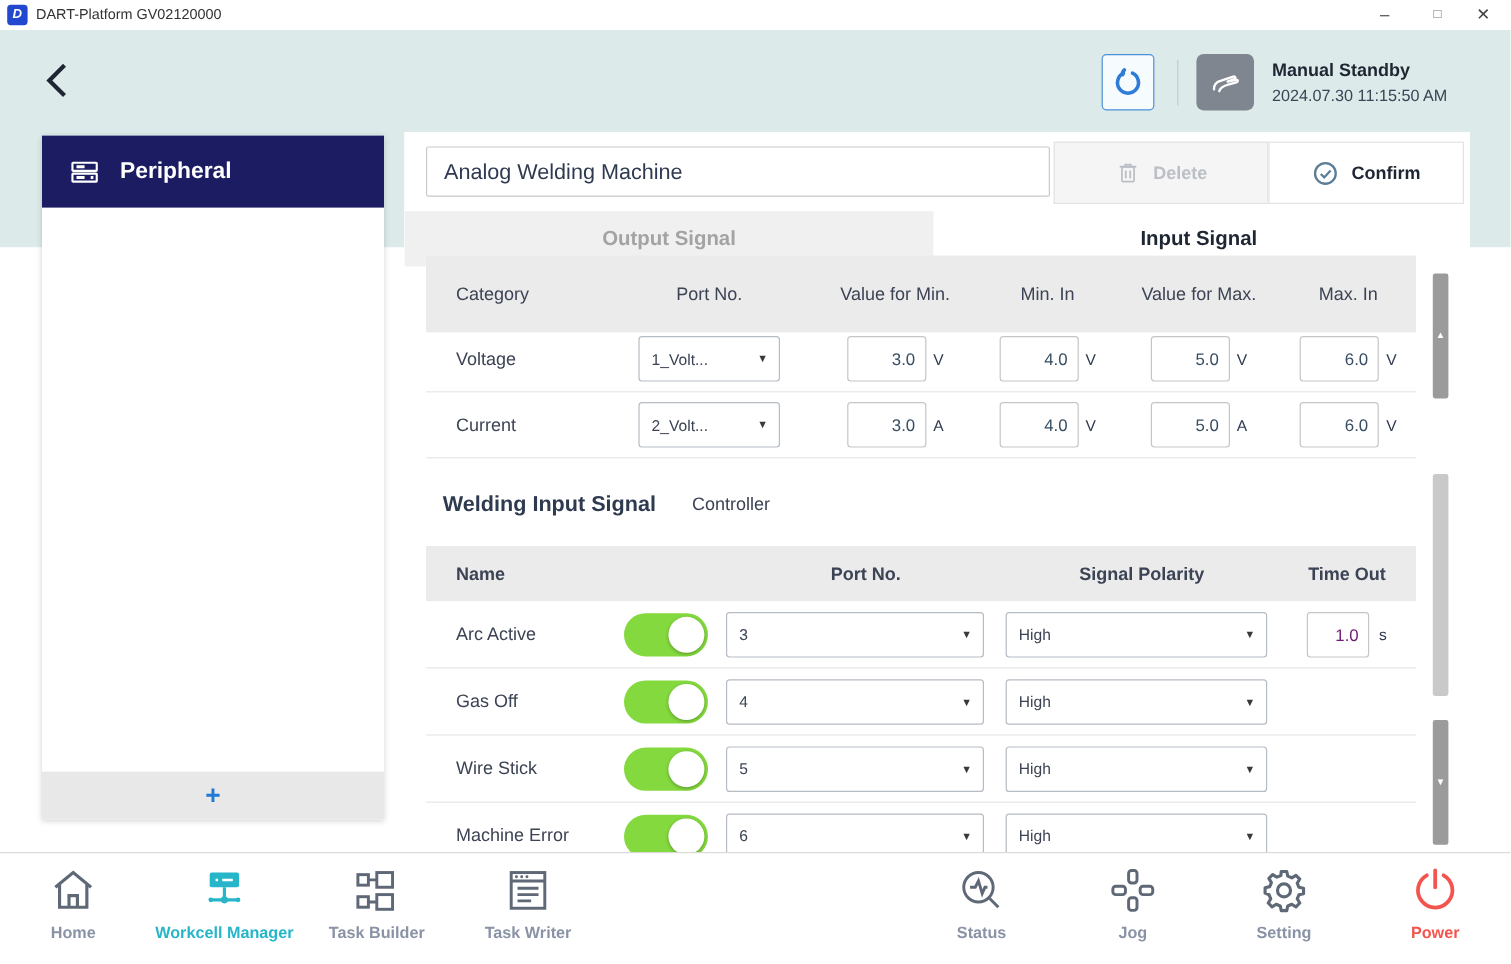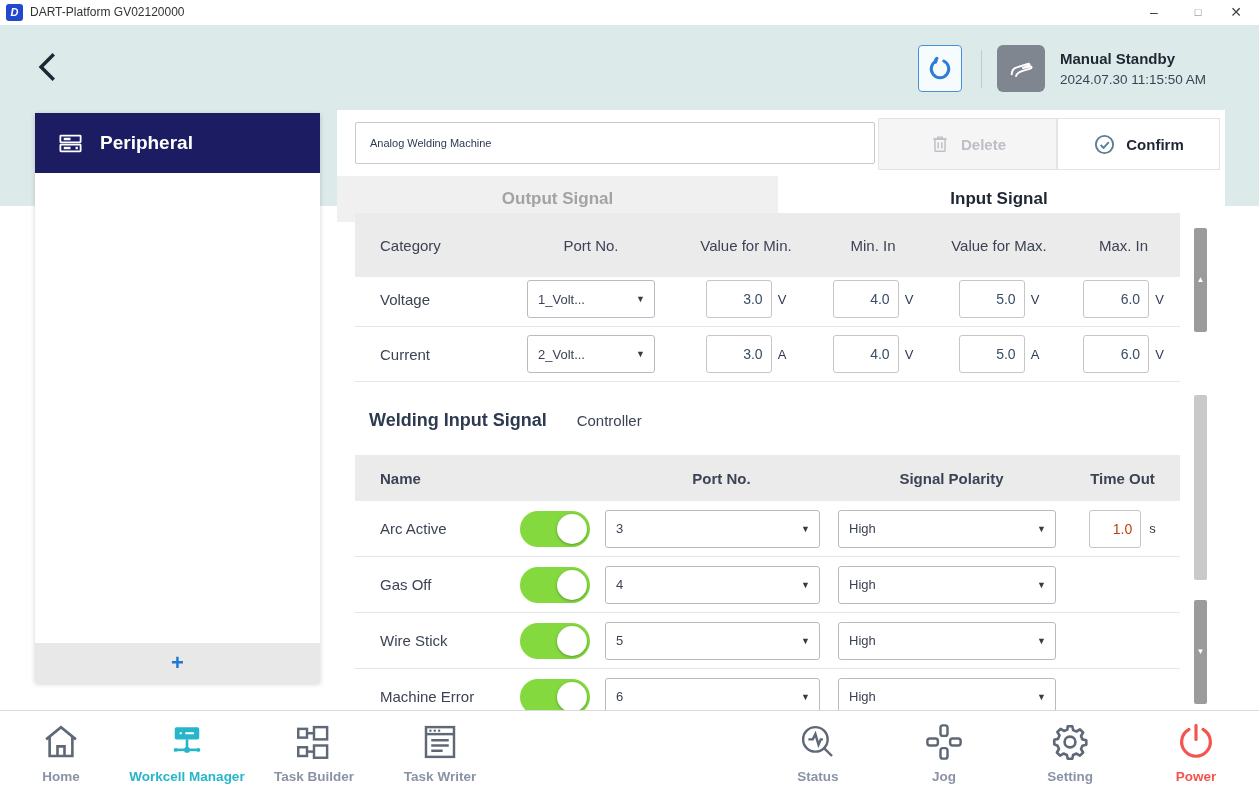--- a/index.html
+++ b/index.html
@@ -36,21 +36,21 @@
              box-shadow:0 1px 5px rgba(0,0,0,0.18); }
   .sidebar-header { position:absolute; top:0; left:0; width:100%; height:60px; background:#1b1c62; display:flex;
                     align-items:center; padding-left:22px; gap:16px; }
   .sidebar-header .ttl { color:#fff; font-size:19px; font-weight:bold; }
   .sidebar-footer { position:absolute; bottom:0; left:0; width:100%; height:40px; background:#e8e8e8; text-align:center; cursor:pointer; }
   .sidebar-footer span { color:#1e7ad4; font-size:22px; font-weight:bold; line-height:40px; }
 
   
   .main { position:absolute; top:110px; left:337px; width:888px; height:600px; background:#fff; overflow:hidden; }
   .name-input { position:absolute; top:12px; left:18px; width:520px; height:42px; border:1px solid #c9c9c9; border-radius:2px;
-                padding-left:14px; font-size:11px; color:#2e3a50; font-family:"Liberation Sans",sans-serif; background:#fff; }
+                padding-left:14px; font-size:18px; color:#2e3a50; font-family:"Liberation Sans",sans-serif; background:#fff; }
   .btn { position:absolute; top:8px; height:52px; display:flex; align-items:center; justify-content:center; gap:10px;
          font-size:15px; font-weight:bold; border:1px solid #e3e3e3; cursor:pointer; }
   .btn-delete { left:541px; width:179px; background:#f5f5f5; color:#bcc0c6; }
   .btn-confirm { left:720px; width:163px; background:#fff; color:#1f2633; }
   .btn-confirm .ic { color:#5b7d96; }
 
   .tab { position:absolute; top:66px; height:46px; display:flex; align-items:center; justify-content:center;
          font-size:17px; font-weight:bold; cursor:pointer; }
   .tab-output { left:0; width:441px; background:#f0f0f0; color:#a3a3a3; }
   .tab-input { left:441px; width:442px; background:#fff; color:#1f2633; }
@@ -59,21 +59,21 @@
   .grid-a { display:grid; grid-template-columns:150px 172px 138px 116px 136px 113px; align-items:center; width:825px; }
   .analog-header { position:absolute; top:103px; left:18px; height:64px; background:#ebebeb; font-size:15px; font-weight:normal; color:#3c4354; }
   .cell-first { padding-left:25px; justify-self:start; }
   .cell-c { justify-self:center; }
   .analog-row { position:absolute; left:18px; height:55px; border-bottom:1px solid #e6e6e6; font-size:15px; color:#3c4354; }
   .row-voltage { top:162px; }
   .row-current { top:217px; }
   .dd { height:38px; background:#fff; border:1px solid #b6bcc4; border-radius:3px; display:flex; align-items:center;
         justify-content:space-between; padding:0 9px 0 10px; font-size:13px; color:#3c4354; cursor:pointer; }
   .dd .arr { font-size:9px; color:#3a3a3a; }
-  .dd-sm { width:128px; justify-self:center; }
+  .dd-sm { width:118px; justify-self:center; }
   .valcell { display:flex; align-items:center; justify-content:center; gap:6px; }
   .num-input { width:66px; height:38px; border:1px solid #c6c6c6; border-radius:3px; text-align:right; padding-right:8px;
                font-size:14px; color:#374d63; font-family:"Liberation Sans",sans-serif; background:#fff; }
   .unit { font-size:13px; color:#2e3a50; }
 
   
   .weld-title-row { position:absolute; top:300px; left:20px; display:flex; align-items:center; gap:30px; }
   .weld-title { font-size:18px; font-weight:bold; color:#2e3a50;margin-left:12px; }
   .weld-sub { font-size:15px; color:#3c4354; }
 
@@ -82,21 +82,21 @@
   .signal-header { position:absolute; top:345px; left:18px; height:46px; background:#ebebeb; font-size:15px; font-weight:bold; color:#3c4354; }
   .signal-row { position:absolute; left:18px; height:56px; border-bottom:1px solid #e6e6e6; font-size:15px; color:#3c4354; }
   .srow-0 { top:391px; } .srow-1 { top:447px; } .srow-2 { top:503px; } .srow-3 { top:559px; }
   .toggle { justify-self:center; width:70px; height:36px; border-radius:18px; background:#84d93e; position:relative; cursor:pointer; }
   .toggle .knob { position:absolute; top:3px; right:3px; width:30px; height:30px; border-radius:50%; background:#fff;
                   box-shadow:0 1px 3px rgba(0,0,0,0.3); }
   .dd-lg { width:215px; }
   .dd-md { width:218px; }
   .tocell { display:flex; align-items:center; justify-content:center; gap:8px; }
   .to-input { width:52px; height:38px; border:1px solid #c6c6c6; border-radius:3px; text-align:right; padding-right:8px;
-              font-size:14px; color:#c2410c; font-family:"Liberation Sans",sans-serif; }
+              font-size:14px; color:#701a75; font-family:"Liberation Sans",sans-serif; }
 
   
   .sb { position:absolute; left:1194px; width:13px; border-radius:2px; }
   .sb-up { top:228px; height:104px; background:#9b9b9b; color:#fff; font-size:8px; text-align:center; line-height:104px; cursor:pointer; }
   .sb-thumb { top:395px; height:185px; background:#c9c9c9; cursor:pointer; }
   .sb-down { top:600px; height:104px; background:#9b9b9b; color:#fff; font-size:8px; text-align:center; line-height:104px; cursor:pointer; }
 
   
   .navbar { position:absolute; top:710px; left:0; width:100%; height:93px; background:#fff; border-top:1px solid #d9d9d9; }
   .nav-item { position:absolute; top:10px; transform:translateX(-50%); width:160px; text-align:center; cursor:pointer;

